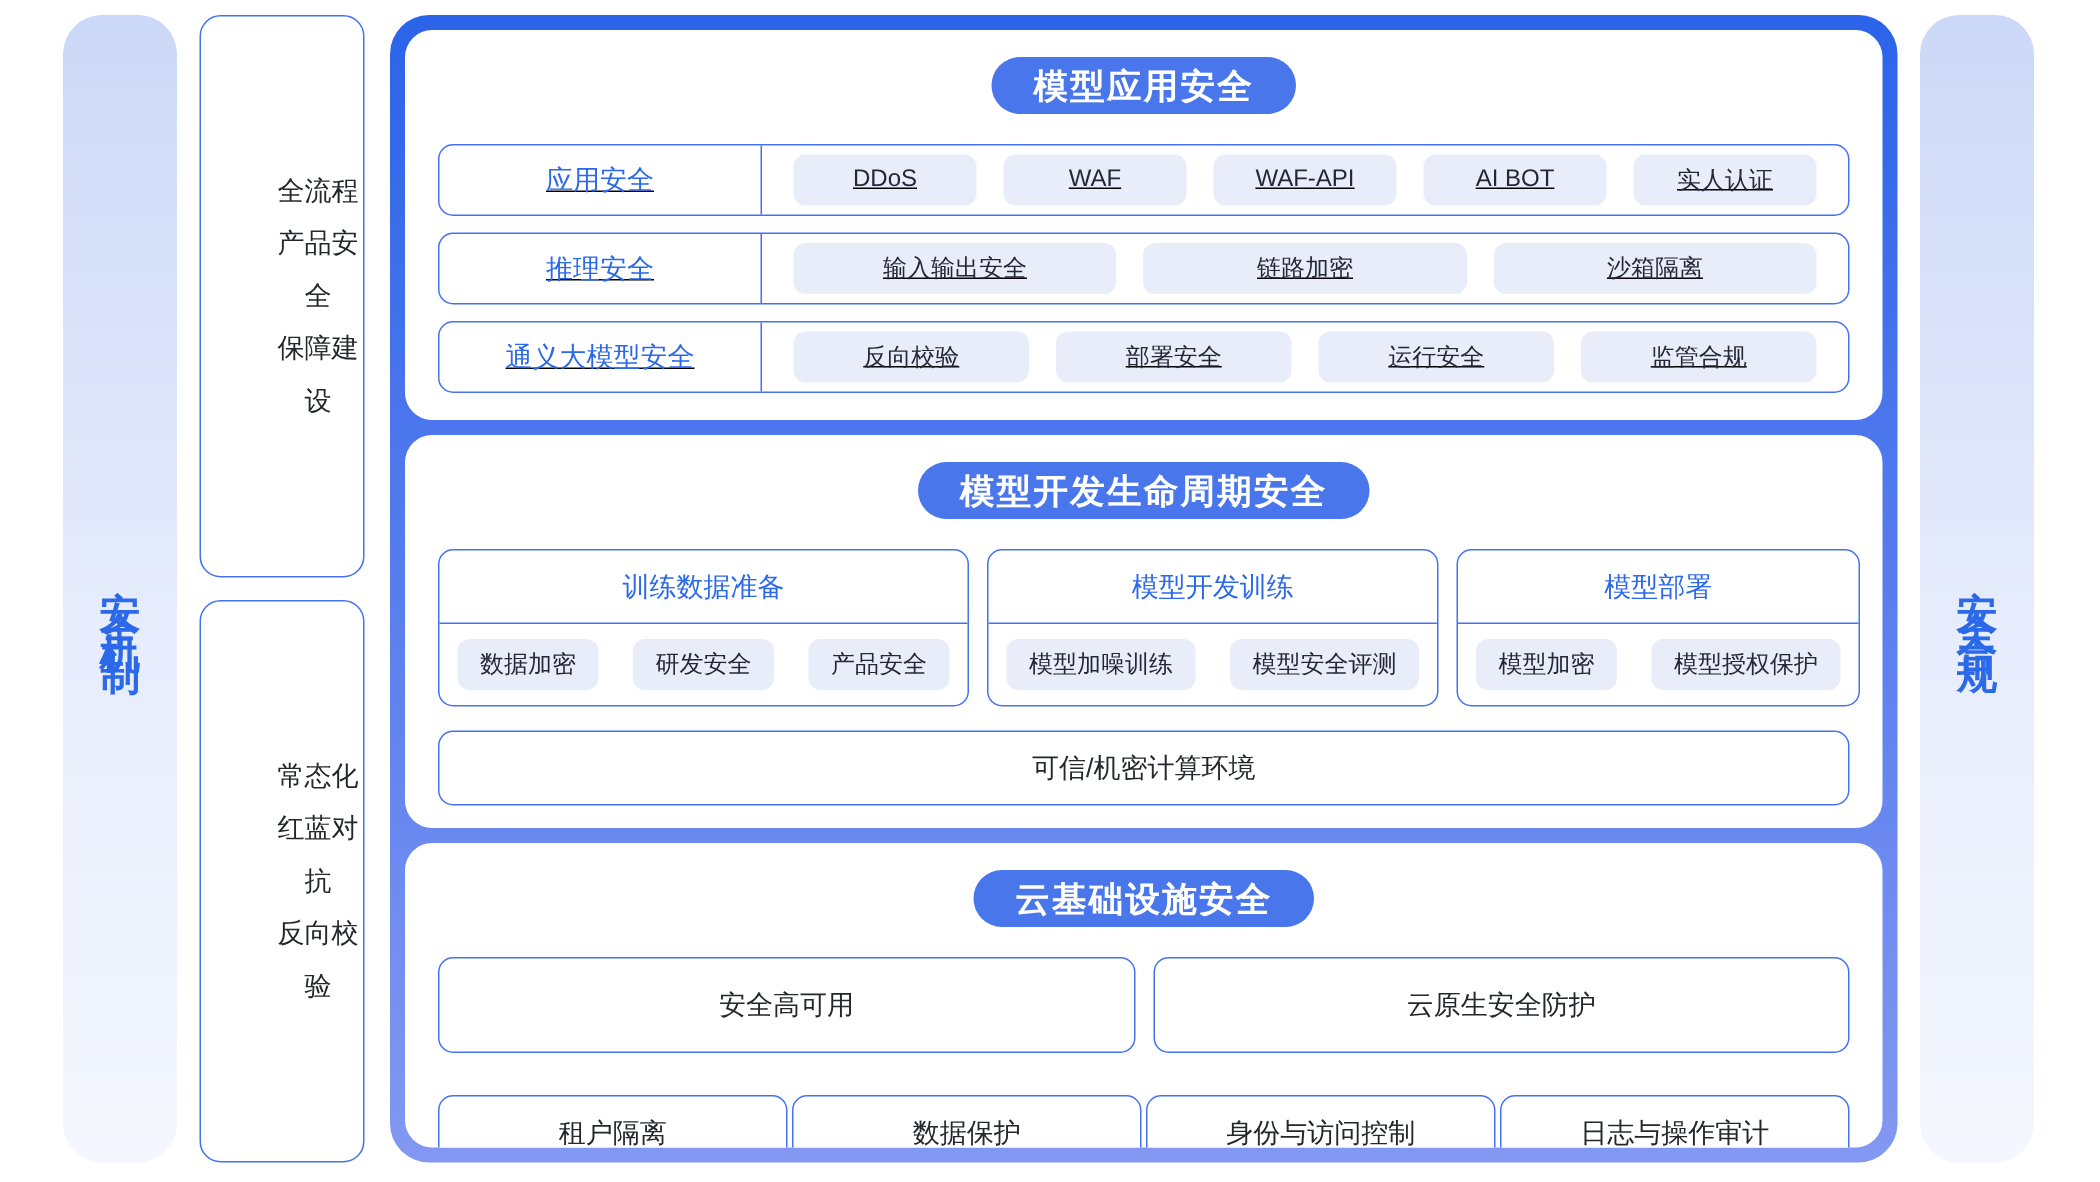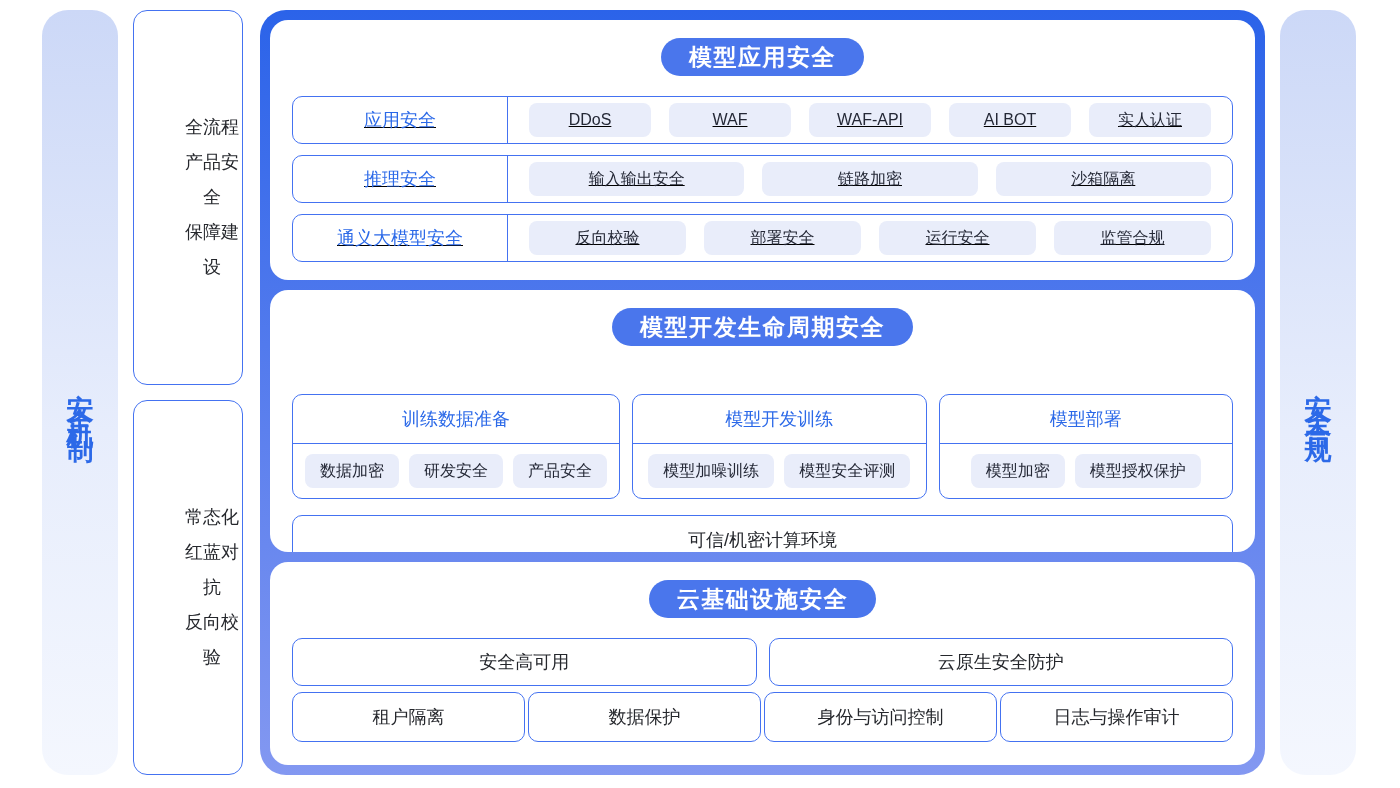--- a/index.html
+++ b/index.html
@@ -60,43 +60,43 @@
     color:#2b69e8;font-size:18px;font-weight:500;
   }
   .sec-row-chips{flex:1;display:flex;align-items:center;gap:18px;padding:0 21px;}
   .chip{
     flex:1;height:34px;background:#e9edfa;border-radius:8px;
     display:flex;align-items:center;justify-content:center;
     font-size:16px;color:#242836;white-space:nowrap;
   }
   
   .cols{margin:20px 22px 0;display:flex;gap:12px;}
-  .col{flex:1;box-sizing:border-box;border:1.5px solid #4472f1;border-radius:10px;background:#fff;margin-top:28px;}
+  .col{flex:1;box-sizing:border-box;border:1.5px solid #4472f1;border-radius:10px;background:#fff;}
   .col-title{
     height:48px;display:flex;align-items:center;justify-content:center;
     color:#2b69e8;font-size:18px;font-weight:500;border-bottom:1.5px solid #4472f1;
   }
-  .col-chips{height:54px;display:flex;align-items:center;justify-content:center;gap:10px;padding:0 12px;}
+  .col-chips{height:54px;display:flex;align-items:center;justify-content:center;gap:23px;padding:0 12px;}
   .col-chips .chip{flex:0 0 auto;padding:0 15px;}
   .wide-box{
     margin:16px 22px 0;height:50px;box-sizing:border-box;
     border:1.5px solid #4472f1;border-radius:10px;
     display:flex;align-items:center;justify-content:center;
     font-size:18px;color:#25272c;
   }
   
   .grid-row{display:flex;margin:0 22px;}
   .grid-row-1{margin-top:20px;gap:12px;}
-  .grid-row-2{margin-top:6px;gap:3px;}
+  .grid-row-2{margin-top:28px;gap:3px;}
   .g-box{
     flex:1;box-sizing:border-box;border:1.5px solid #4472f1;border-radius:10px;
     display:flex;align-items:center;justify-content:center;
     font-size:18px;color:#25272c;background:#fff;
   }
-  .grid-row-1 .g-box{height:48px;font-family:Liberation Serif, serif;}
+  .grid-row-1 .g-box{height:64px;font-family:Liberation Serif, serif;}
   .grid-row-2 .g-box{height:50px;}
 </style>
 </head>
 <body>
 
 <aside class="side-rail left-rail">
   <span class="rail-text">安全机制</span>
 </aside>
 
 <div class="side-box side-box-1">

